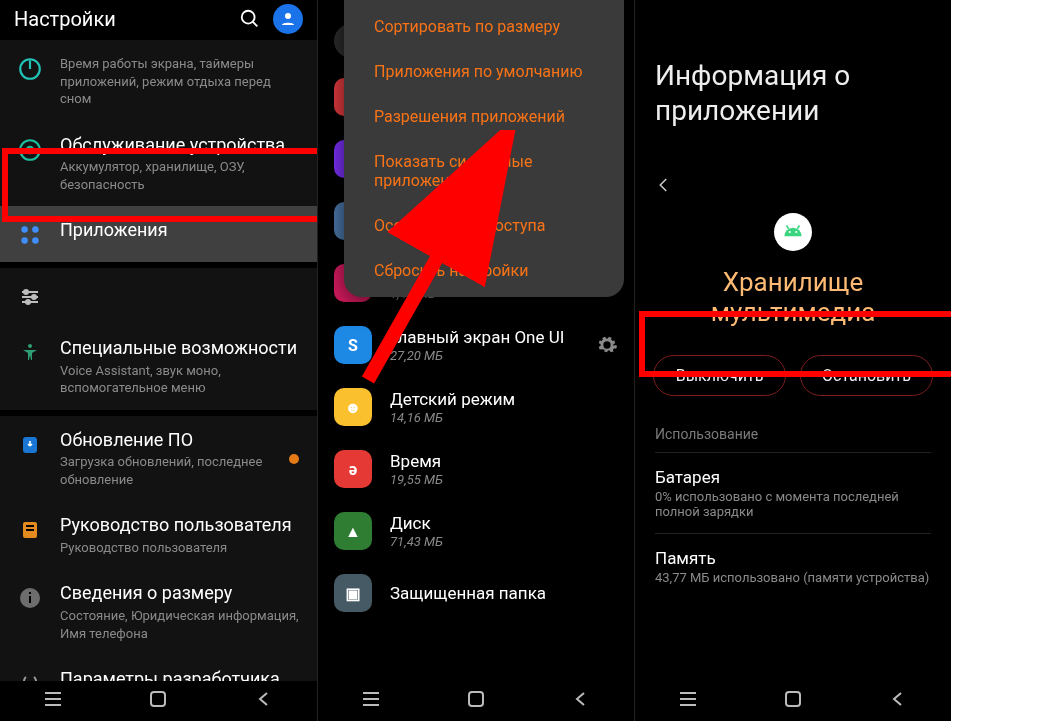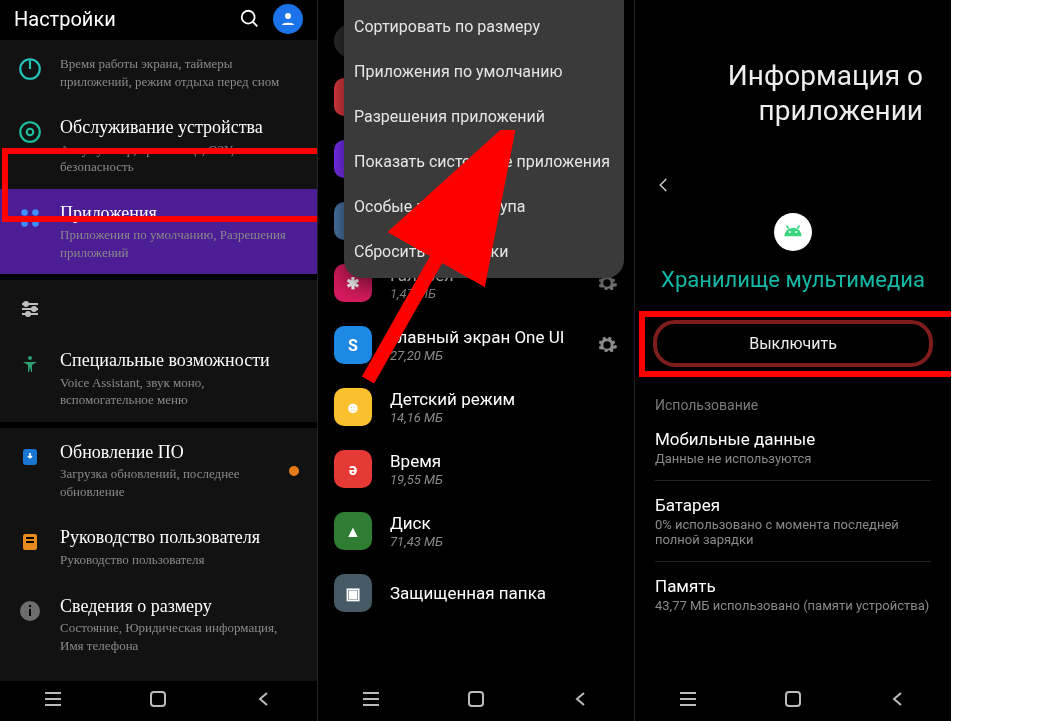--- a/index.html
+++ b/index.html
@@ -31,21 +31,21 @@
     display:flex; align-items:center; justify-content:center; margin-left:12px;
   }
   .row {
     display:flex; align-items:flex-start; padding:13px 16px;
     gap:16px;
   }
   .row .ic {
     width:28px; height:28px; flex:0 0 28px; display:flex; align-items:center; justify-content:center;
     margin-top:2px;
   }
-  .row .txt { flex:1; min-width:0;font-family:Liberation Serif, serif; }
+  .row .txt { flex:1; min-width:0; }
   .row .txt .t1 { font-size:18px; color:#fff; line-height:1.25; }
   .row .txt .t2 { font-size:13px; color:#8a8a8a; line-height:1.35; margin-top:2px; }
   .sep { height:6px; background:#000; }
   .block { background:#121212; }
 
   .highlight-box {
     position:absolute; border:6px solid #ff0000; pointer-events:none;
   }
 
   
@@ -53,52 +53,52 @@
     background:#2b2b2b; color:#eee; border-radius:18px;
     font-size:15px; padding:8px 16px; display:inline-block;
     margin:16px 0 8px 16px;
   }
   .dropdown {
     position:absolute; top:0; right:10px; width:280px;
     background:#3a3a3a; border-radius:0 0 18px 18px; padding:4px 0;
     box-shadow:0 6px 24px rgba(0,0,0,.6);
   }
   .dropdown .item {
-    padding:13px 10px; font-size:16px; color:#e5e5e5;
+    padding:13px 30px; font-size:16px; color:#f97316;
   }
   .app-row {
     display:flex; align-items:center; padding:12px 16px; gap:18px;
   }
   .app-row .app-ic {
     width:38px; height:38px; border-radius:10px; flex:0 0 38px;
     display:flex; align-items:center; justify-content:center;
     font-weight:700; color:#fff;
   }
   .app-row .app-txt .a1 { font-size:17px; color:#fff; }
   .app-row .app-txt .a2 { font-size:13px; color:#8a8a8a; margin-top:1px;font-style:italic;}
   .app-row .gear { margin-left:auto; color:#8a8a8a; }
 
   .arrow {
     position:absolute; pointer-events:none;
   }
 
   
-  .big-title { text-align:right; font-size:28px; line-height:1.25; color:#eee; padding:58px 28px 40px 20px; }
+  .big-title { text-align:left; font-size:28px; line-height:1.25; color:#eee; padding:58px 28px 40px 20px; }
   .back { padding:6px 20px 0 20px; font-size:22px; color:#ccc; }
   .droid {
     width:38px; height:38px; border-radius:50%; background:#fff;
     display:flex; align-items:center; justify-content:center; margin:14px auto 0 auto;
   }
   .app-name-row {
-    text-align:center; font-size:22px; color:#14b8a6; padding:16px 10px;
+    text-align:center; font-size:26px; color:#fdba74; padding:16px 10px;
     position:relative;
   }
   .btn-row { display:flex; gap:14px; padding:12px 18px; }
   .pill-btn {
-    flex:1; border:4px solid #7f1d1d; border-radius:22px; padding:10px 0;
+    flex:1; border:1px solid #7f1d1d; border-radius:22px; padding:10px 0;
     text-align:center; color:#eee; font-size:16px;
   }
   .section-label { color:#7a7a7a; font-size:14px; padding:18px 20px 6px 20px; }
   .stat-row { padding:10px 20px; }
   .stat-row .s1 { font-size:17px; color:#fff; }
   .stat-row .s2 { font-size:13px; color:#8a8a8a; margin-top:2px; }
   .divider { height:1px; background:#222; margin:4px 20px; }
 
   
   .navbar {
@@ -154,32 +154,31 @@
         <svg width="26" height="26" viewBox="0 0 24 24" fill="none" stroke="#1bbfa0" stroke-width="2">
             <circle cx="12" cy="12" r="9"></circle>
             <circle cx="12" cy="12" r="3"></circle>
           </svg>
       </span>
       <div class="txt">
         <div class="t1">Обслуживание устройства</div>
         <div class="t2">Аккумулятор, хранилище, ОЗУ, безопасность</div>
       </div>
     </div>
-    <div class="row" style="background:#4c1d95;">
+    <div class="row" style="background:#404040;">
       <span class="ic">
         <svg width="26" height="26" viewBox="0 0 24 24" fill="#3f8efc">
             <circle cx="7" cy="7" r="3"></circle>
             <circle cx="17" cy="7" r="3"></circle>
             <circle cx="7" cy="17" r="3"></circle>
             <circle cx="17" cy="17" r="3"></circle>
           </svg>
       </span>
       <div class="txt">
         <div class="t1">Приложения</div>
-        <div class="t2">Приложения по умолчанию, Разрешения приложений</div>
       </div>
     </div>
   </div>
   <div class="sep"></div>
 
   <div class="block">
     <div class="row">
       <span class="ic">
         <svg width="24" height="24" viewBox="0 0 24 24" fill="none" stroke="#bdbdbd" stroke-width="2">
             <line x1="4" y1="7" x2="20" y2="7"></line>
@@ -408,28 +407,25 @@
         <line x1="18" y1="6" x2="16" y2="9" stroke="#3bd580" stroke-width="1.5"></line>
       </svg>
   </div>
 
   <div class="app-name-row">Хранилище мультимедиа</div>
 
   <div class="highlight-box" style="top:311px; left:4px; width:338px; height:66px;"></div>
 
   <div class="btn-row">
     <div class="pill-btn">Выключить</div>
+    <div class="pill-btn">Остановить</div>
   </div>
 
   <div class="section-label">Использование</div>
 
-  <div class="stat-row">
-    <div class="s1">Мобильные данные</div>
-    <div class="s2">Данные не используются</div>
-  </div>
   <div class="divider"></div>
   <div class="stat-row">
     <div class="s1">Батарея</div>
     <div class="s2">0% использовано с момента последней полной зарядки</div>
   </div>
   <div class="divider"></div>
   <div class="stat-row">
     <div class="s1">Память</div>
     <div class="s2">43,77 МБ использовано (памяти устройства)</div>
   </div>

